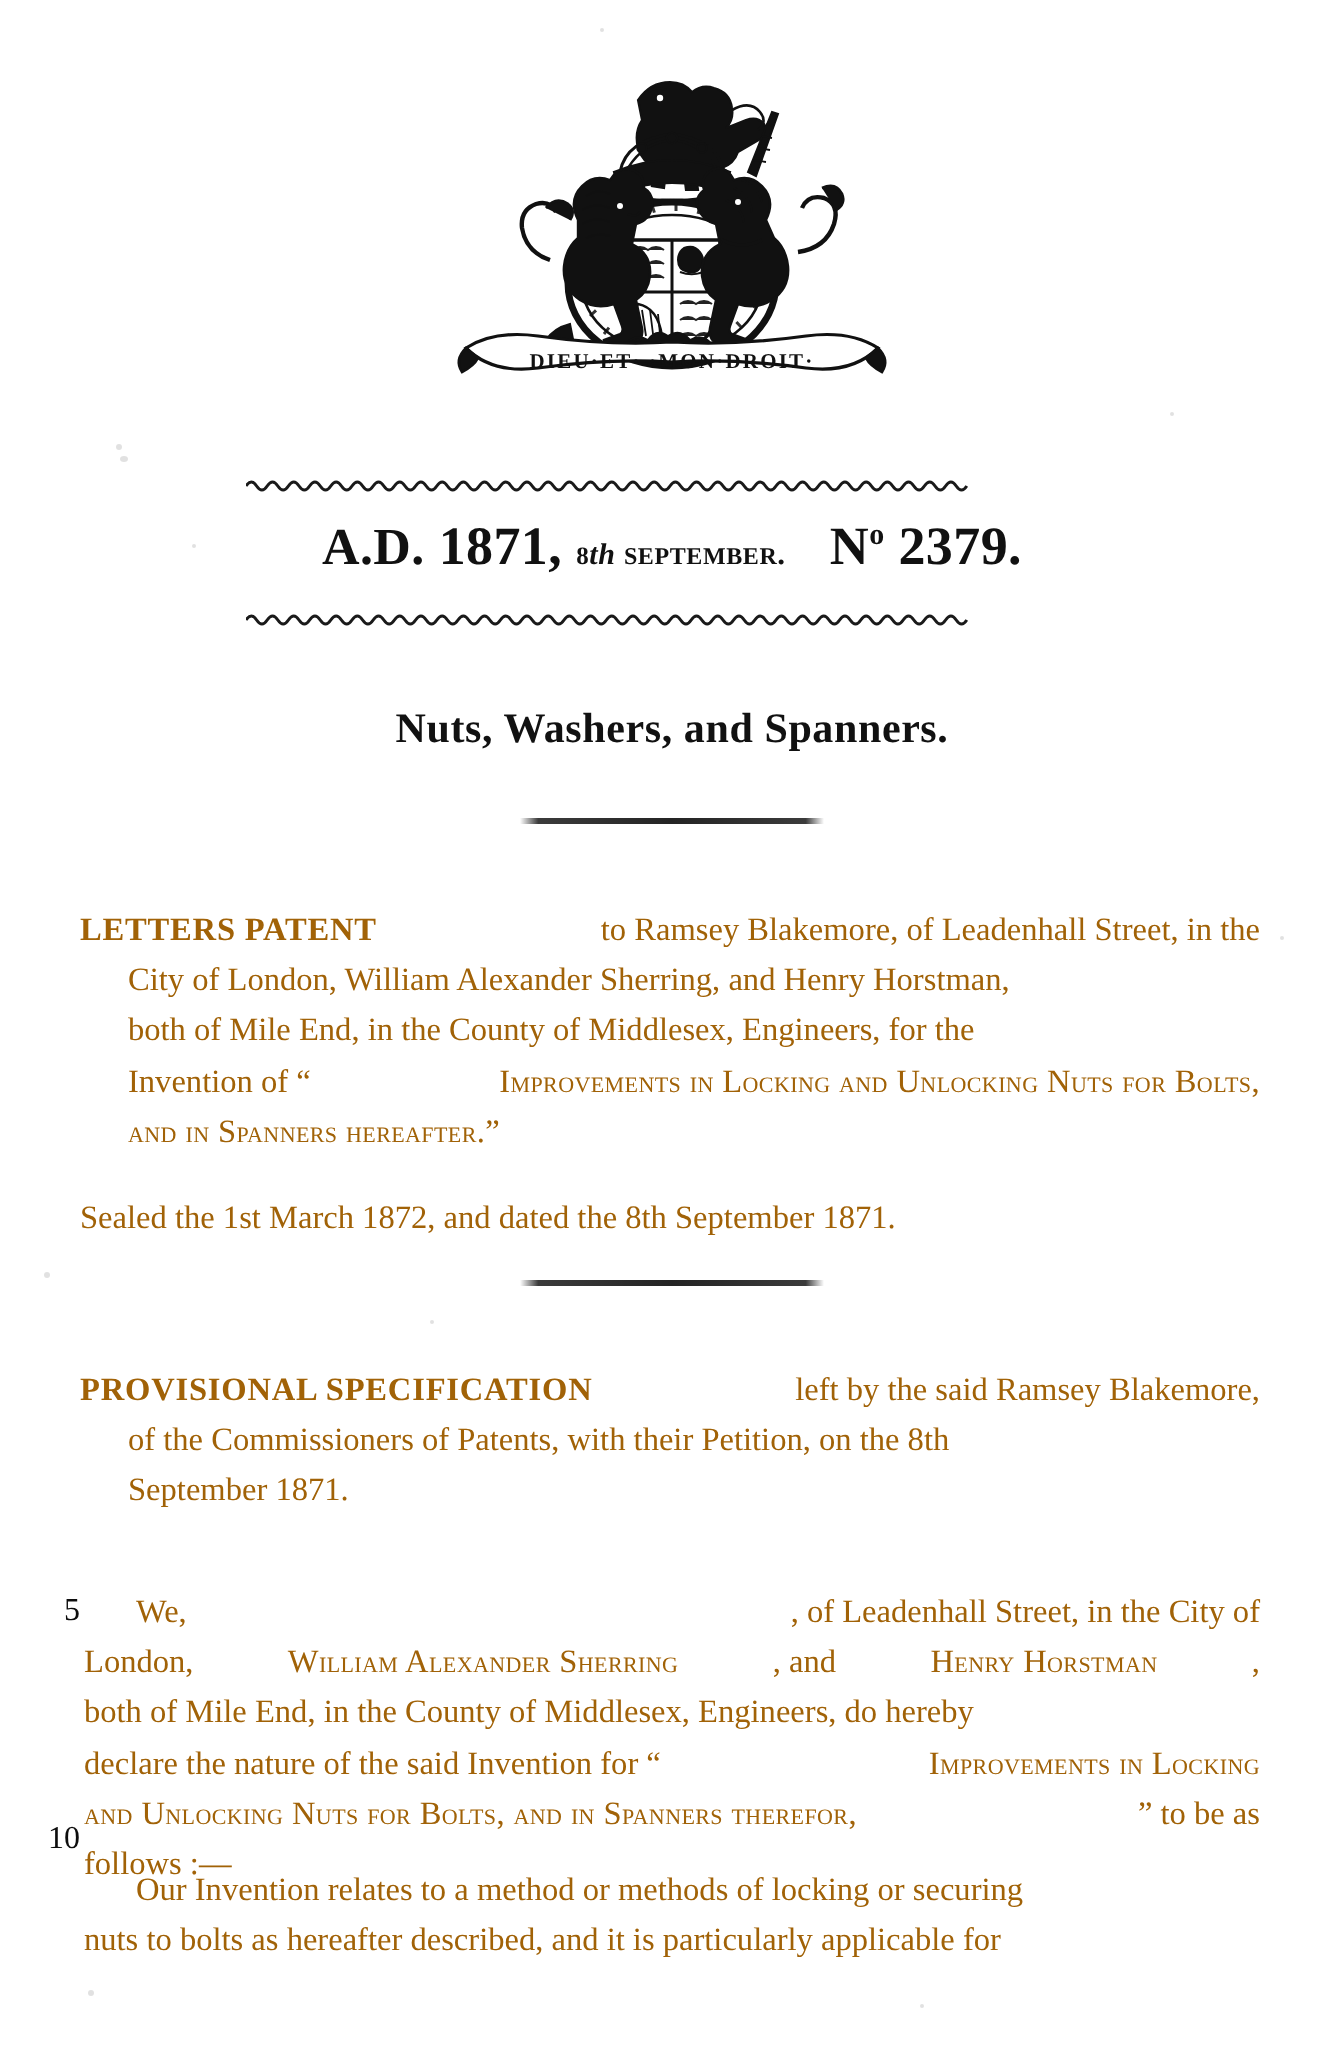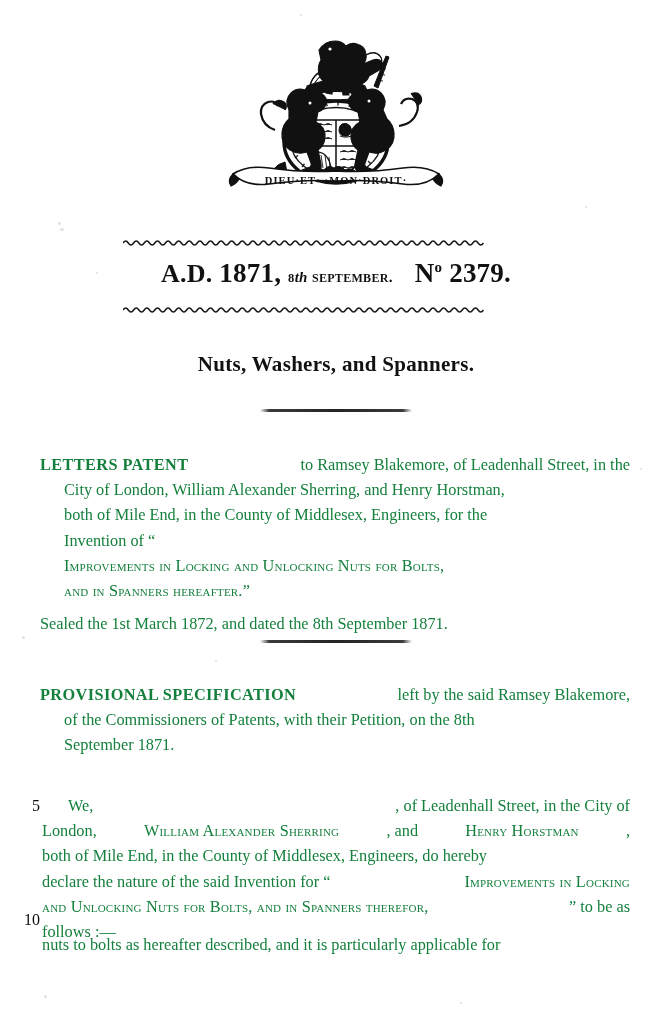--- a/index.html
+++ b/index.html
@@ -120,21 +120,21 @@
         rgba(255,255,255,0) 100%);
     opacity: .92;
   }
 
   
   .block {
     position: absolute;
     font-size: 16.3px;
     line-height: 25.2px;
     text-align: justify;
-    color: #15803d;
+    color: #a16207;
   }
 
   .lead {
     font-weight: bold;
     letter-spacing: .4px;
   }
   .sc {
     font-variant: small-caps;
     letter-spacing: .2px;
   }
@@ -350,31 +350,31 @@
     </div>
 
     <div class="ln" style="padding-left:24px;">
       <span>City of London, William Alexander Sherring, and Henry Horstman,</span>
     </div>
 
     <div class="ln" style="padding-left:24px;">
       <span>both of Mile End, in the County of Middlesex, Engineers, for the</span>
     </div>
 
-    <div class="ln" style="padding-left:24px;flex-direction:column;">
+    <div class="ln" style="padding-left:24px;">
       <span>Invention of “</span>
       <span class="sc">Improvements in Locking and Unlocking Nuts for Bolts,</span>
     </div>
 
     <div class="ln last" style="padding-left:24px;">
       <span class="sc">and in Spanners hereafter.</span>
         <span>”</span>
     </div>
 
-    <div class="ln last" style="padding-left:0; margin-top:8px;">
+    <div class="ln last" style="padding-left:0; margin-top:18px;">
       <span>Sealed the 1st March 1872, and dated the 8th September 1871.</span>
     </div>
   </div>
 
   <div class="short-rule" style="top:640px; width:152px;"></div>
 
   <div class="block" style="left:40px; top:682px; width:590px;">
 
     <div class="ln">
       <span class="lead">PROVISIONAL  SPECIFICATION</span>
@@ -423,19 +423,22 @@
       <span>” to be as</span>
     </div>
 
     <div class="ln last">
       <span>follows :—</span>
     </div>
   </div>
 
   <div class="block" style="left:42px; top:932px; width:588px;">
 
+    <div class="ln" style="padding-left:26px;">
+      <span>Our Invention  relates to a method or methods  of  locking or securing</span>
+    </div>
 
     <div class="ln">
       <span>nuts to bolts  as  hereafter  described, and it is particularly applicable for</span>
     </div>
   </div>
 
 </div>
 
 </body></html>

